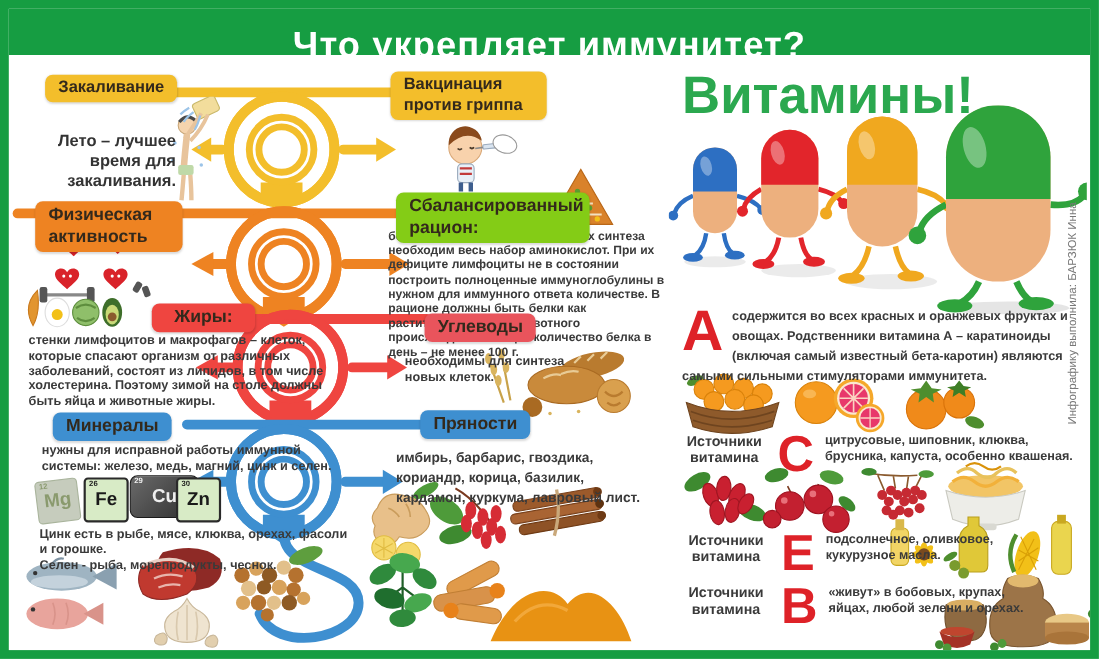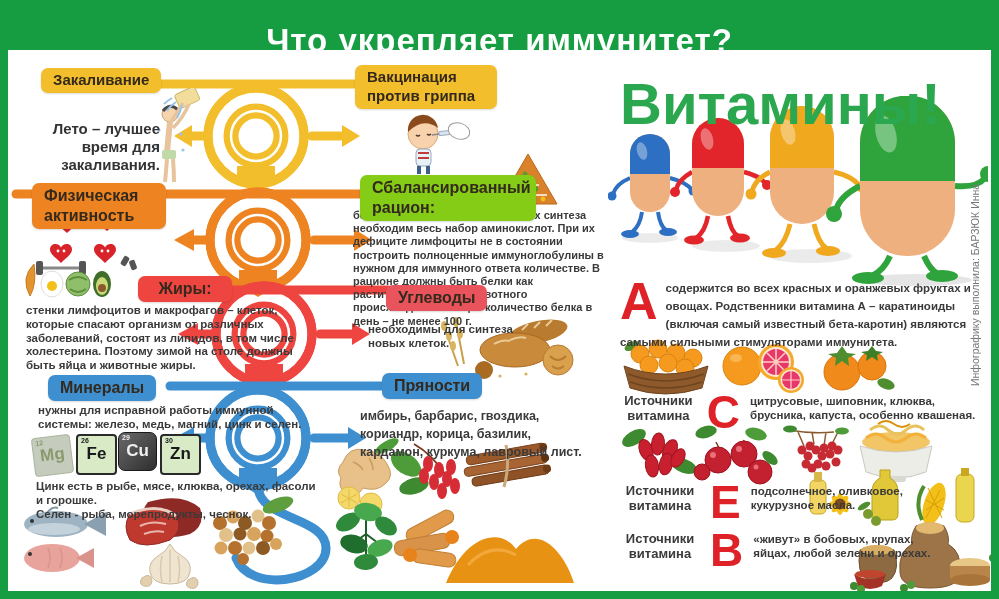--- a/index.html
+++ b/index.html
@@ -17,30 +17,30 @@
   .ploop{stroke:currentColor;stroke-width:9;fill:none;}
   .ahead{fill:currentColor;}
   .tile{position:absolute;width:37px;height:37px;border-radius:4px;z-index:4;
         font-weight:bold;text-align:center;}
   .tnum{position:absolute;left:3px;top:1px;font-size:7px;}
   .tsym{position:absolute;left:0;right:0;top:8px;font-size:17px;}
   .tile-mg{left:25px;top:428px;background:#C6CCBD;color:#8A9A6E;transform:rotate(-7deg);
            border:1px solid #A9B49C;}
   .tile-fe{left:68px;top:426px;background:#D8EBC6;color:#1A1A1A;border:2px solid #2A2A2A;}
   .tile-cu{left:110px;top:424px;background:linear-gradient(135deg,#6A6A6A,#2E2E2E);color:#EFEFEF;
-           border:1px solid #1A1A1A;border-radius:7px;}
+           border:1px solid #1A1A1A;border-radius:7px;padding-left:24px;}
   .tile-zn{left:152px;top:426px;background:#D8EBC6;color:#1A1A1A;border:2px solid #2A2A2A;}
   .vrow{position:absolute;z-index:4;}
   .vletter{float:left;font-size:52px;line-height:.82;font-weight:bold;margin:2px 8px 0 0;}
   .vletter2{font-size:46px;line-height:.8;font-weight:bold;margin:0 10px;}
   .vprefix{display:block;width:80px;text-align:center;font-size:13px;font-weight:bold;
            color:#3A3A3A;line-height:1.15;}
   .vtext{font-size:11.5px;font-weight:bold;color:#3A3A3A;line-height:1.25;}
   .flex{display:flex;align-items:flex-start;}
-  .vtitle{position:absolute;left:612px;top:62px;font-size:58px;font-weight:bold;z-index:4;text-align:center;}
+  .vtitle{position:absolute;left:612px;top:52px;font-size:48px;font-weight:bold;z-index:4;text-align:center;}
   .credit{position:absolute;right:10px;top:48px;height:330px;z-index:6;color:#777;
           font-size:10.5px;writing-mode:vertical-rl;transform:rotate(180deg);text-align:left;}
 </style>
 </head>
 <body>
 
 <div class="page">
 
   <div class="header" style="background-color: rgb(22, 157, 66);">
     <div class="title">Что укрепляет  иммунитет?</div>

